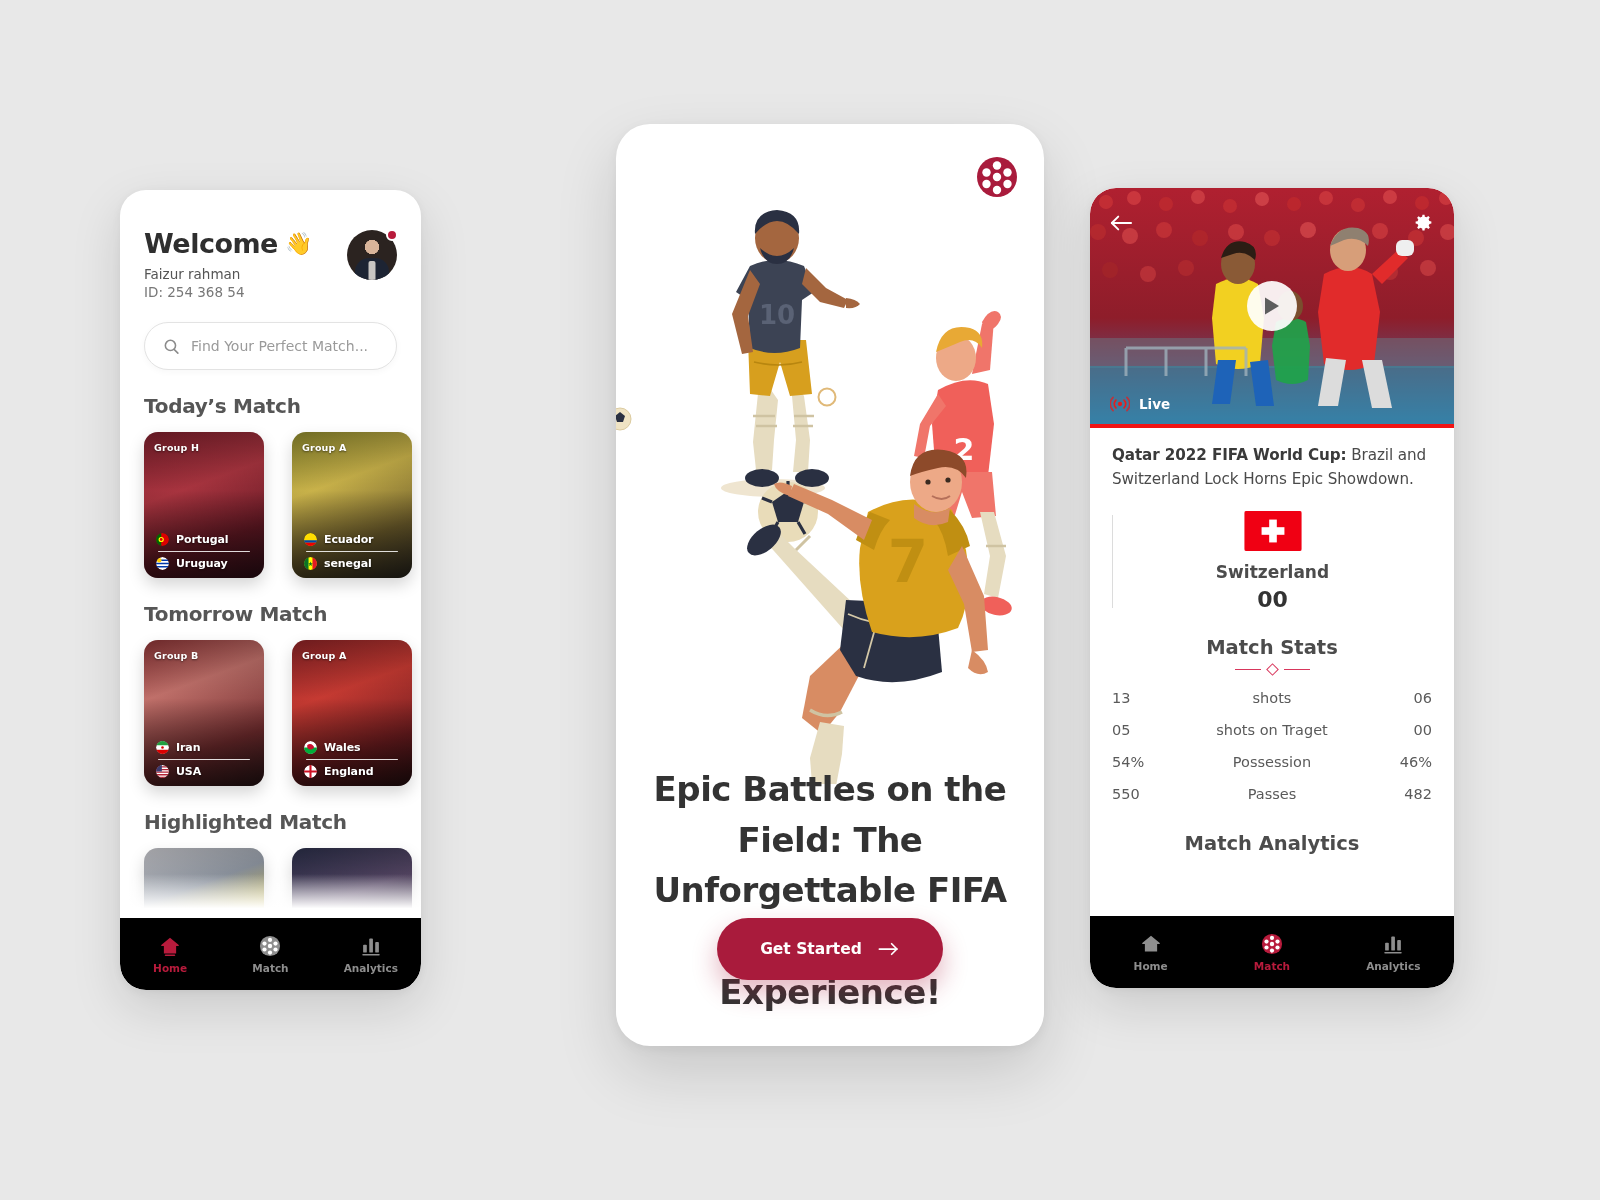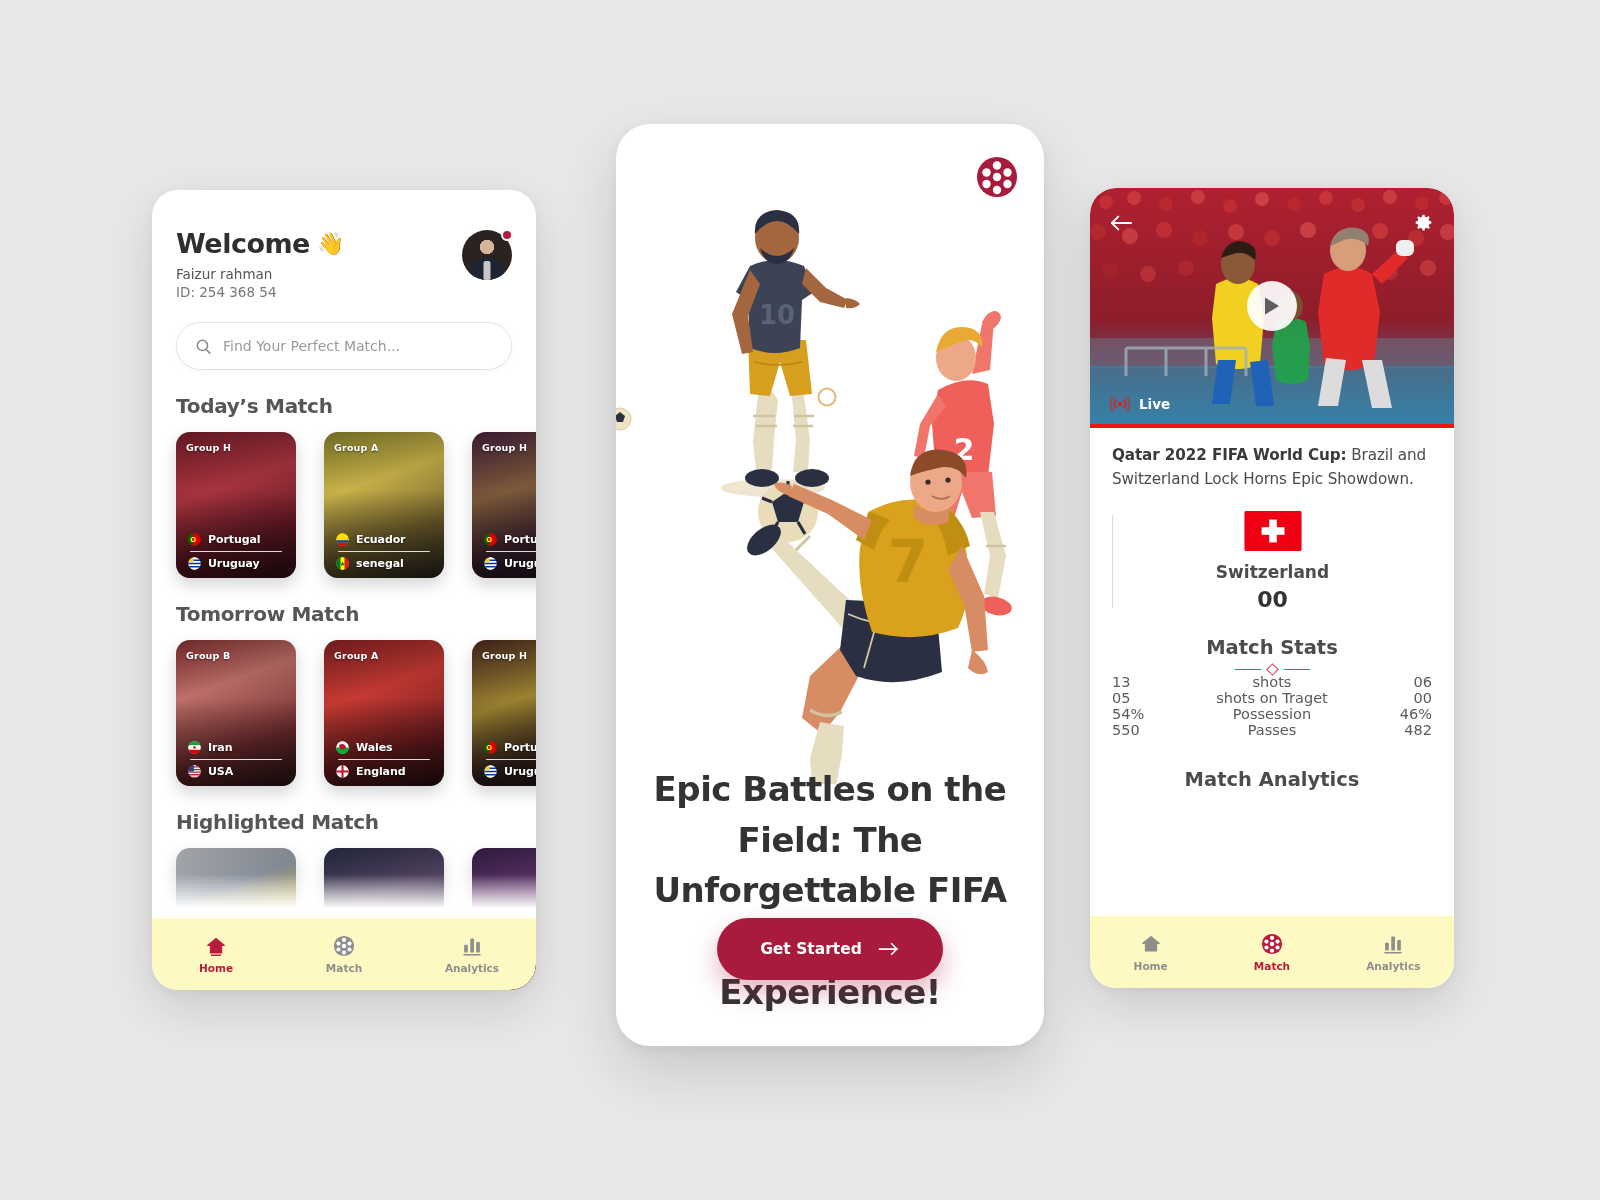--- a/index.html
+++ b/index.html
@@ -13,24 +13,23 @@
 
   
   .phone {
     position:absolute;
     background:#ffffff;
     overflow:hidden;
   }
 
   
   #phone1 {
-    left:120px; top:190px; width:384px; height:800px;
+    left:120px; top:190px; width:301px; height:800px;
     border-radius:26px;
     box-shadow:0 18px 50px rgba(0,0,0,.13), 0 2px 10px rgba(0,0,0,.05);
-    margin-left:32px;
   }
   .p1-inner { padding:38px 24px 0 24px; position:relative; height:100%; }
 
   .welcome-row { display:flex; align-items:flex-start; justify-content:space-between; }
   .welcome-title {
     font-size:27px; font-weight:700; color:#2f2f2f; letter-spacing:-.5px;
     display:flex; align-items:center; gap:7px;
   }
   .wave { font-size:22px; }
   .welcome-name { font-size:13.5px; color:#555; margin-top:7px; }
@@ -89,21 +88,21 @@
   }
   .mcard .sep { height:1.5px; background:rgba(255,255,255,.85); margin:5px 2px; border-radius:1px; }
   .flag { width:13px; height:13px; border-radius:50%; flex:0 0 auto; display:block; overflow:hidden; }
 
   .bottomfade{
     position:absolute; left:0; right:0; bottom:70px; height:46px; z-index:6;
     background:linear-gradient(to bottom, rgba(255,255,255,0), #fff 75%);
     pointer-events:none;
   }
   .navbar {
-    position:absolute; left:0; right:0; bottom:0; height:72px; background:#fef9c3;
+    position:absolute; left:0; right:0; bottom:0; height:72px; background:#000000;
     display:flex; align-items:center; justify-content:space-around; z-index:7;
     border-radius:0 0 26px 26px;
   }
   .navitem { display:flex; flex-direction:column; align-items:center; gap:5px; width:80px; }
   .navlabel { font-size:10.5px; color:#8e8e8e; font-weight:600; }
   .navitem.active .navlabel { color:#b81b3c; }
   .navicon { height:22px; display:flex; align-items:center; justify-content:center; }
 
   
   #phone2 {
@@ -161,21 +160,21 @@
   .teamname { margin-top:11px; font-size:17px; font-weight:700; color:#4c4c4c; }
   .teamscore { margin-top:5px; font-size:22px; font-weight:700; color:#333; }
   .vdiv { width:1px; background:#dcdcdc; margin:4px 0; }
 
   .stats-h { text-align:center; font-size:19.5px; font-weight:700; color:#4c4c4c; margin-top:24px; }
   .diamond-row { display:flex; align-items:center; justify-content:center; gap:7px; margin-top:6px; }
   .dline { width:26px; height:1.6px; background:#d8365c; }
   .dsym { width:9px; height:9px; border:1.6px solid #d8365c; transform:rotate(45deg); }
 
   .statrow {
-    display:flex; align-items:center; 
+    display:flex; align-items:center; margin-top:16px;
     font-size:14.5px; color:#5a5a5a;
   }
   .st-left  { width:78px; text-align:left; }
   .st-mid   { flex:1; text-align:center; }
   .st-right { width:78px; text-align:right; }
 
   .analytics-h { text-align:center; font-size:19.5px; font-weight:700; color:#4c4c4c; margin-top:30px; }
   .p3-fade {
     position:absolute; left:0; right:0; bottom:72px; height:40px; z-index:6;
     background:linear-gradient(to bottom, rgba(255,255,255,0), #fff 78%);

